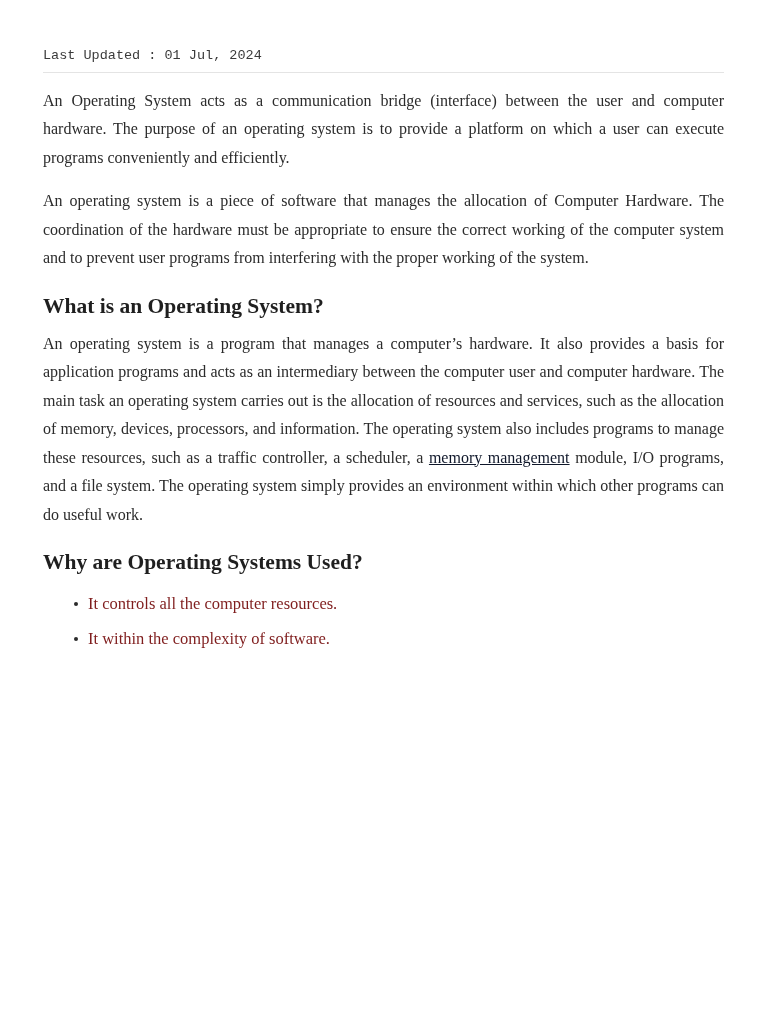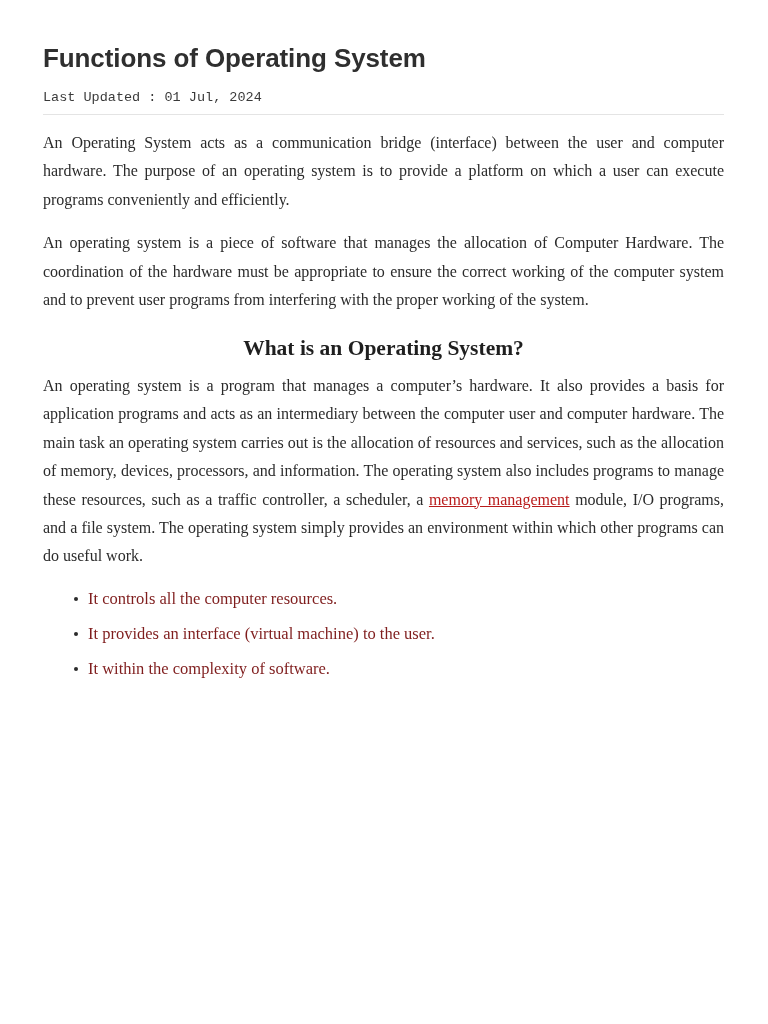--- a/index.html
+++ b/index.html
@@ -49,24 +49,23 @@
     margin: 0 0 15px 0;
     color: #2b2b2b;
   }
   h2.section-heading {
     font-family: "Liberation Serif", "DejaVu Serif", serif;
     font-weight: bold;
     font-size: 21.5px;
     line-height: 1.3;
     color: #1f1f1f;
     margin: 20px 0 9px 0;
-    text-align: center;
   }
   a.inline-link {
-    color: #b91c1c;
+    color: #0f172a;
     text-decoration: underline;
   }
   ul.responsibility-list {
     margin: 14px 0 0 0;
     padding-left: 31px;
     list-style: none;
   }
   ul.responsibility-list li {
     font-size: 16.5px;
     line-height: 1.62;
@@ -84,37 +83,36 @@
     height: 4px;
     border-radius: 50%;
     background: #2b2b2b;
   }
 </style>
 </head>
 <body>
 
 <div class="page">
 
-  <h1 class="article-title">Functions of Operating System</h1>
 
   <div class="last-updated">Last Updated : 01 Jul, 2024</div>
 
   <hr class="divider">
 
   <p class="body-text">An Operating System acts as a communication bridge (interface) between the user and computer hardware. The purpose of an operating system is to provide a platform on which a user can execute programs conveniently and efficiently.</p>
 
   <p class="body-text">An operating system is a piece of software that manages the allocation of Computer Hardware. The coordination of the hardware must be appropriate to ensure the correct working of the computer system and to prevent user programs from interfering with the proper working of the system.</p>
 
 
   <h2 class="section-heading">What is an Operating System?</h2>
 
   <p class="body-text"><span>An operating system is a program that manages a computer’s hardware. It also provides a basis for application programs and acts as an intermediary between the computer user and computer hardware. The main task an operating system carries out is the allocation of resources and services, such as the allocation of memory, devices, processors, and information. The operating system also includes programs to manage these resources, such as a traffic controller, a scheduler, a </span><a class="inline-link" href="#">memory management</a><span> module, I/O programs, and a file system. The operating system simply provides an environment within which other programs can do useful work.</span></p>
 
+  <h2 class="section-heading">Why are Operating Systems Used?</h2>
 
 
   <ul class="responsibility-list">
     <li>It controls all the computer resources.</li>
-    <li>It provides an interface (virtual machine) to the user.</li>
     <li>It within the complexity of software.</li>
 
   </ul>
 
 </div>
 
 </body></html>

